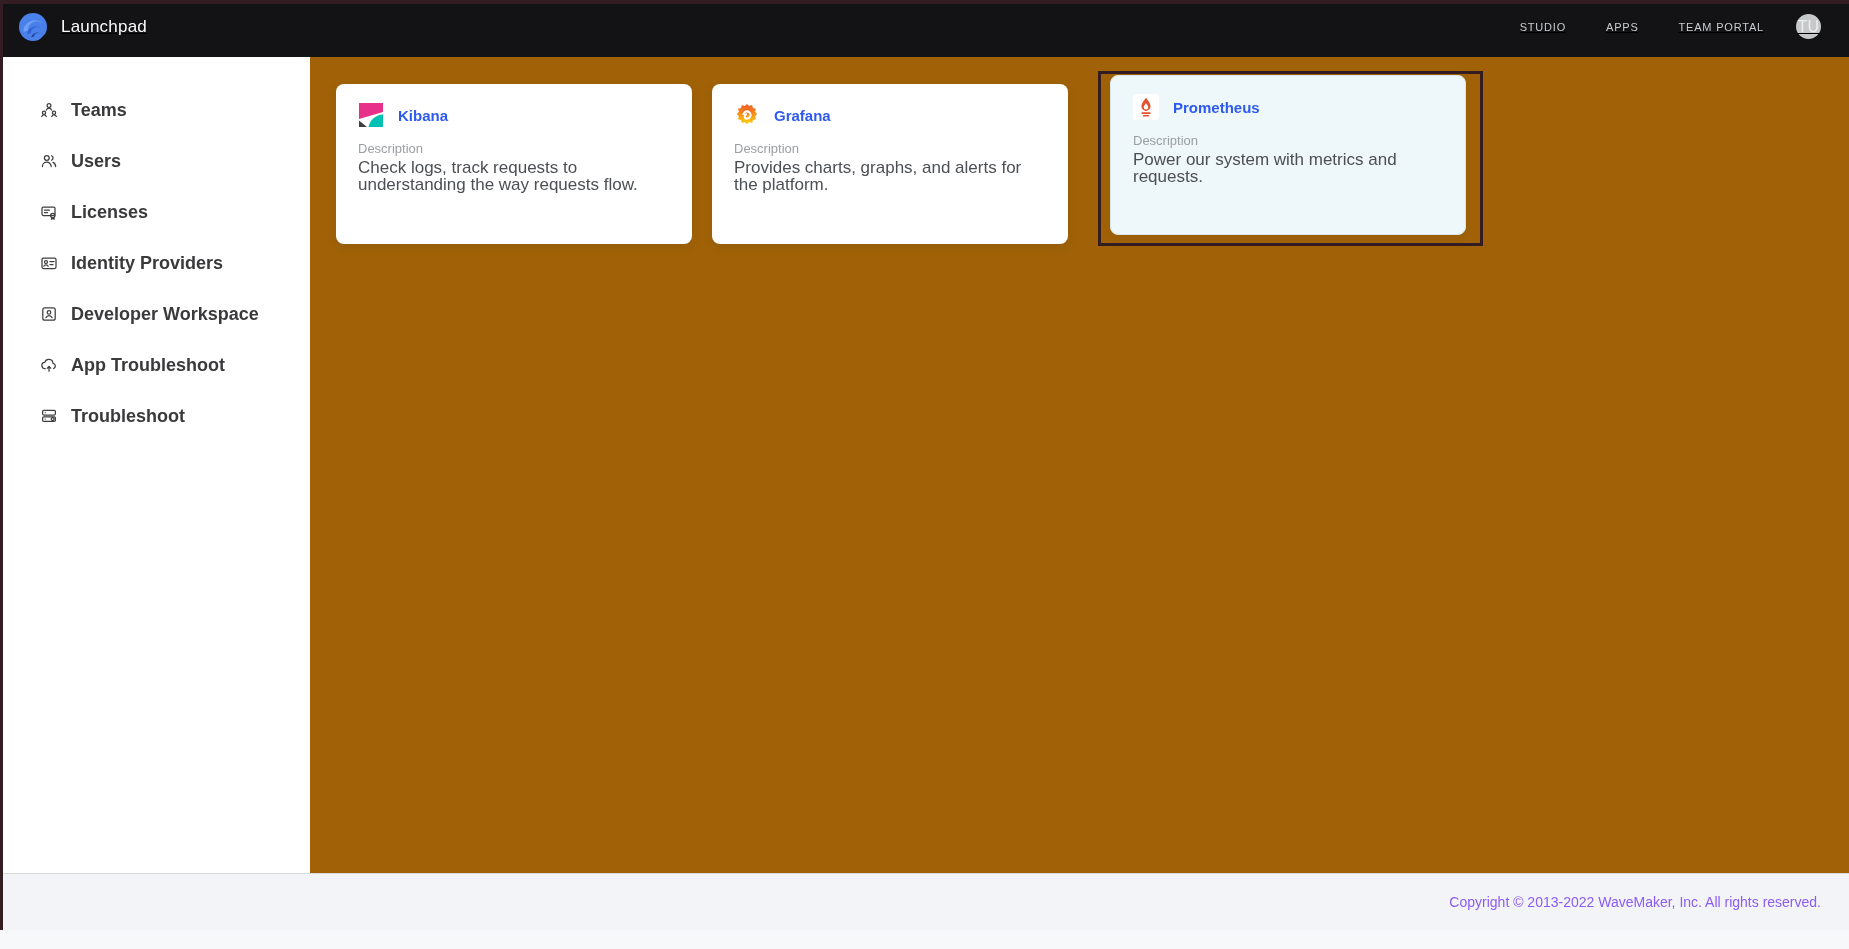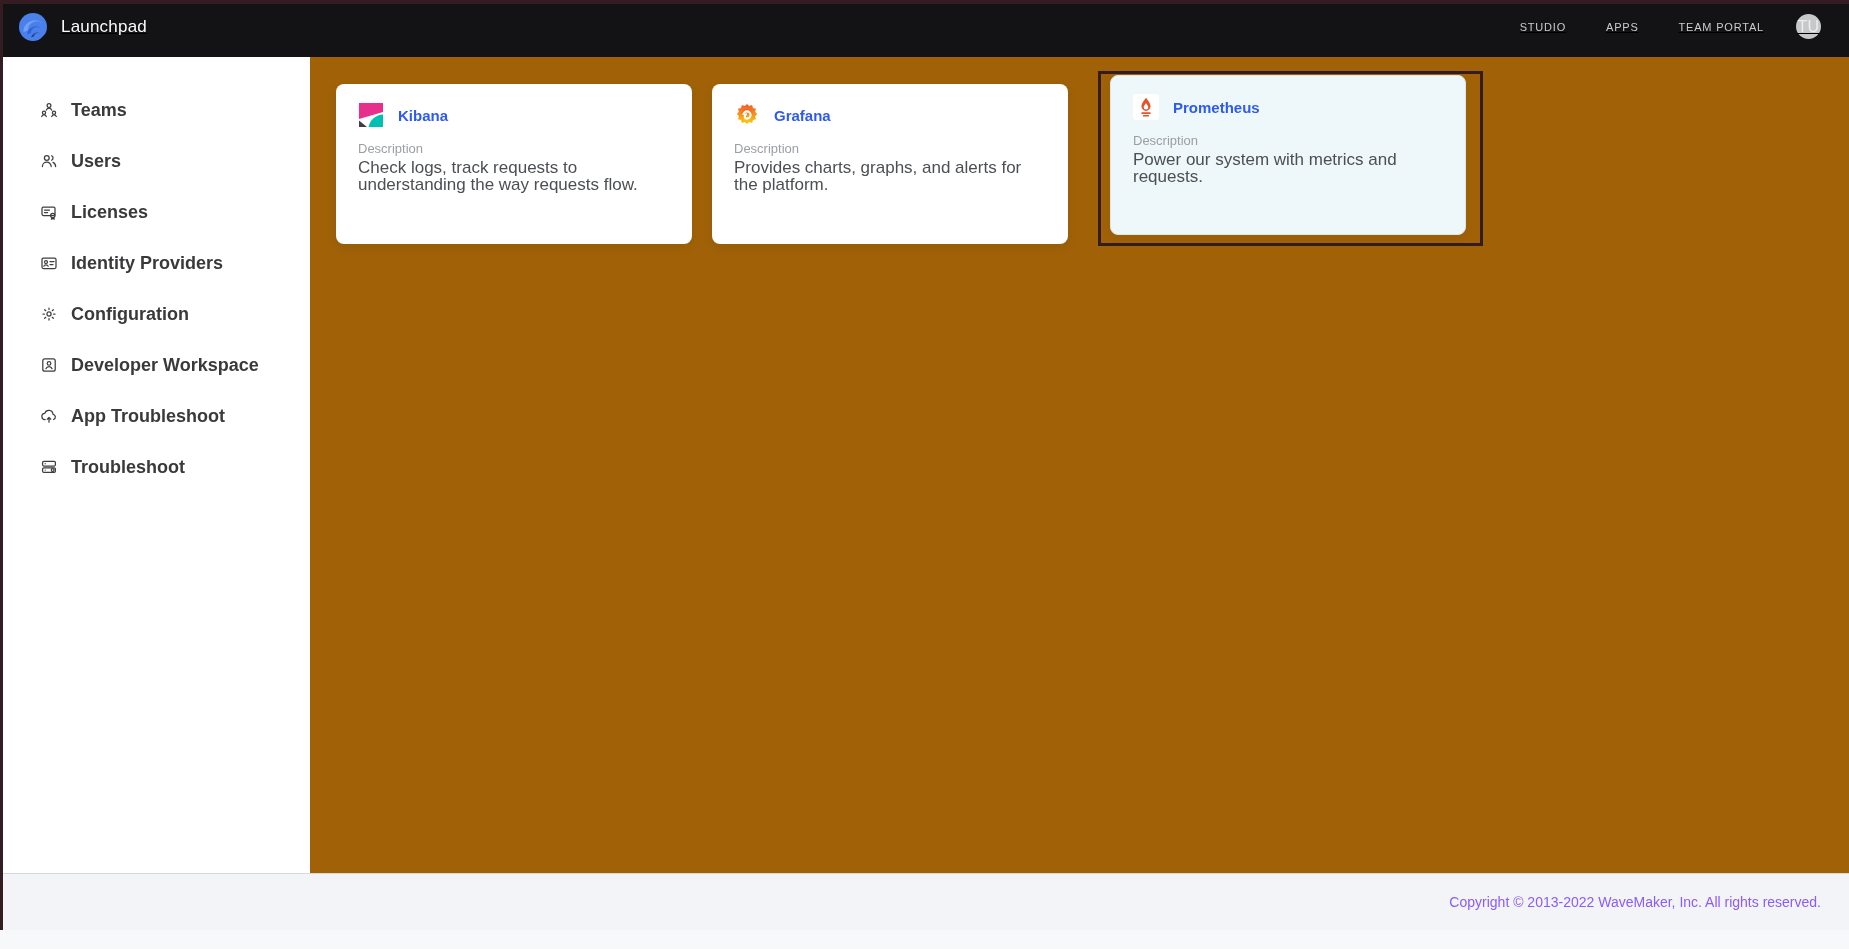--- a/index.html
+++ b/index.html
@@ -106,27 +106,20 @@
       <span class="side-label">Licenses</span>
     </div>
     <div class="side-item">
       <svg viewBox="0 0 18 18">
         <rect x="2" y="4" width="14" height="10.5" rx="1.5"></rect>
         <circle cx="6" cy="8" r="1.5"></circle>
           <path d="M3.8 12.2a2.4 2.4 0 0 1 4.4 0"></path>
         <path d="M10 7.6h4M10 10.6h3"></path>
       </svg>
       <span class="side-label">Identity Providers</span>
-    </div>
-    <div class="side-item">
-      <svg viewBox="0 0 18 18">
-        <circle cx="9" cy="9" r="2.1"></circle>
-        <path d="M9 4.4V3M9 15v-1.4M13.6 9H15M3 9h1.4M12.3 5.7l1-1M4.7 13.3l1-1M12.3 12.3l1 1M4.7 4.7l1 1"></path>
-      </svg>
-      <span class="side-label">Configuration</span>
     </div>
     <div class="side-item">
       <svg viewBox="0 0 18 18">
         <rect x="2.8" y="2.8" width="12.4" height="12.4" rx="2"></rect>
         <circle cx="9" cy="7.4" r="1.8"></circle>
           <path d="M5.9 12.7a3.3 3.3 0 0 1 6.2 0"></path>
       </svg>
       <span class="side-label">Developer Workspace</span>
     </div>
     <div class="side-item">

